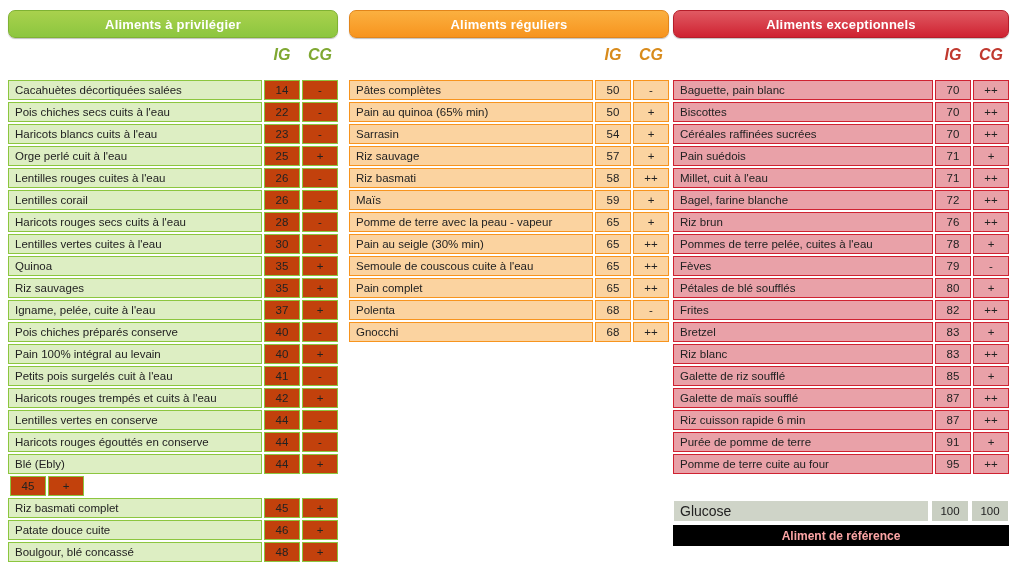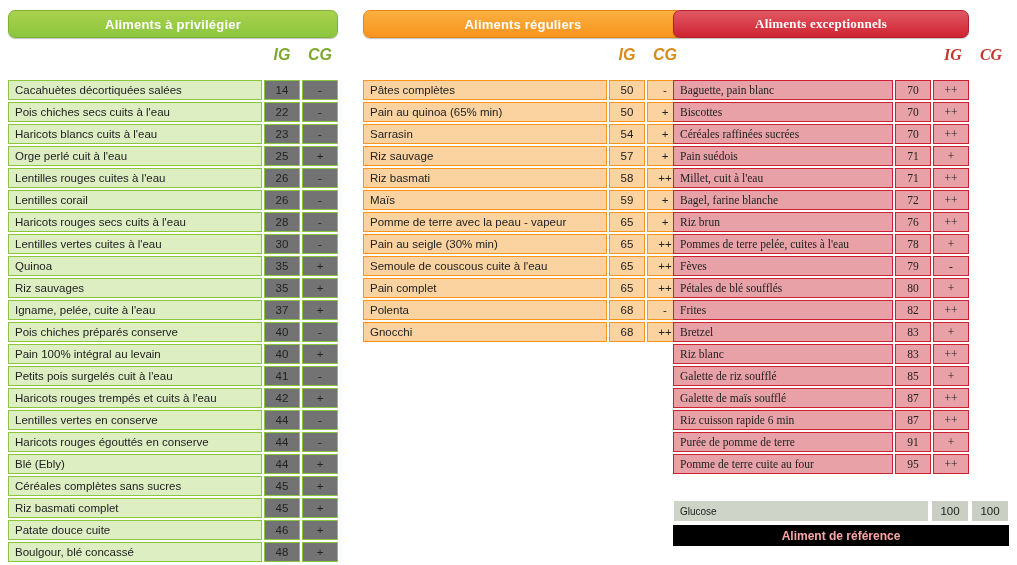--- a/index.html
+++ b/index.html
@@ -7,22 +7,22 @@
     width:1017px;height:565px;
     background:#ffffff;
     font-family:"Liberation Sans", sans-serif;
     font-size:12px;
     color:#222;
     overflow:hidden;
   }
   .board{position:relative;width:1017px;height:565px;}
   .col{position:absolute;top:10px;}
   .col-green{left:8px;width:330px;}
-  .col-orange{left:363px;width:320px;}
-  .col-red{left:673px;width:296px;font-family:Liberation Serif, serif;}
+  .col-orange{left:349px;width:320px;}
+  .col-red{left:673px;width:336px;}
 
   .hdr{
     height:26px;border-radius:7px;
     display:flex;align-items:center;justify-content:center;
     color:#ffffff;font-weight:bold;font-size:13px;
     letter-spacing:.2px;
     box-shadow:0 1px 1px rgba(0,0,0,.25);
   }
   .hdr-green{background:linear-gradient(#a9d14d,#8cc63f);border:1px solid #7fb233;}
   .hdr-orange{background:linear-gradient(#fbb040,#f7941e);border:1px solid #e2851a;}
@@ -47,41 +47,41 @@
     border:1px solid #ffffff;
     display:flex;align-items:center;
     font-size:11.5px;
     box-sizing:border-box;
   }
   .name{flex:1 1 auto;padding-left:6px;}
   .val{width:36px;justify-content:center;margin-left:2px;}
 
   
   .green .name{background:#ddeec3;border-color:#8cc63f;}
-  .green .val{background:#737373;border-color:#8cc63f;}
+  .green .val{background:#c2410c;border-color:#8cc63f;}
   
   .orange .name{background:#fbd3a0;border-color:#f7941e;}
   .orange .val{background:#fbd3a0;border-color:#f7941e;}
   
   .red .name{background:#e9a1a8;border-color:#cf2231;}
   .red .val{background:#e9a1a8;border-color:#cf2231;}
 
   
   .col-green .subhdr .c-ig{left:256px;}
   .col-green .subhdr .c-cg{left:294px;}
   .col-orange .subhdr .c-ig{left:246px;}
   .col-orange .subhdr .c-cg{left:284px;}
   .col-red .subhdr .c-ig{left:262px;}
   .col-red .subhdr .c-cg{left:300px;}
 
   .ref-block{position:absolute;left:673px;top:500px;width:336px;}
   .ref-row{display:flex;height:22px;}
   .ref-name{
     flex:1 1 auto;background:#cfd4c8;border:1px solid #ffffff;
-    display:flex;align-items:center;padding-left:6px;font-size:10px;
+    display:flex;align-items:center;padding-left:6px;font-size:14px;
   }
   .ref-val{
     width:36px;margin-left:2px;background:#c9cfc2;border:1px solid #ffffff;
     display:flex;align-items:center;justify-content:center;font-size:11.5px;
   }
   .ref-foot{
     margin-top:3px;height:21px;background:#000000;color:#fca5a5;
     display:flex;align-items:center;justify-content:center;
     font-weight:bold;font-size:12px;
   }
@@ -182,21 +182,20 @@
           <div class="cell name">Haricots rouges égouttés en conserve</div>
           <div class="cell val">44</div>
           <div class="cell val">-</div>
         </div>
       <div class="row">
           <div class="cell name">Blé (Ebly)</div>
           <div class="cell val">44</div>
           <div class="cell val">+</div>
         </div>
       <div class="row">
-          <div class="cell name">Céréales complètes sans sucres</div>
           <div class="cell val">45</div>
           <div class="cell val">+</div>
         </div>
       <div class="row">
           <div class="cell name">Riz basmati complet</div>
           <div class="cell val">45</div>
           <div class="cell val">+</div>
         </div>
       <div class="row">
           <div class="cell name">Patate douce cuite</div>

